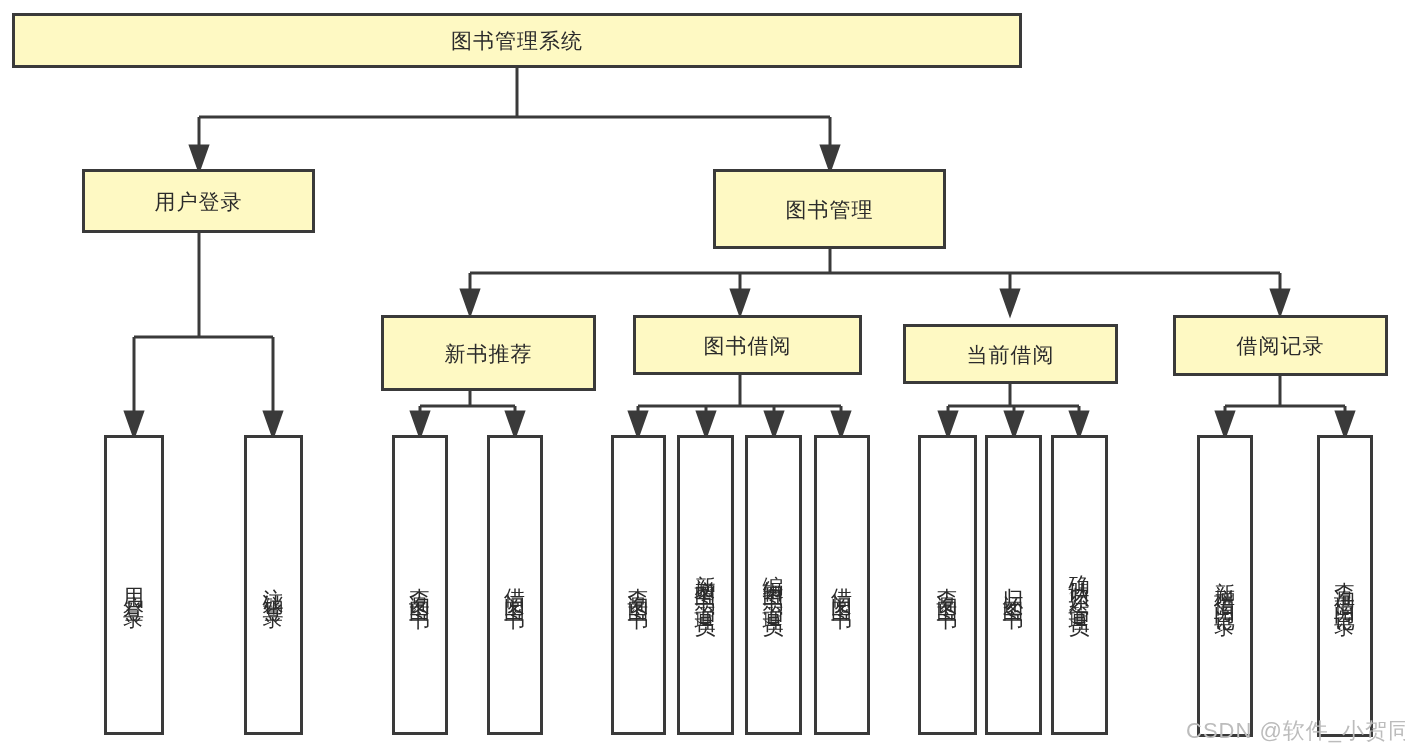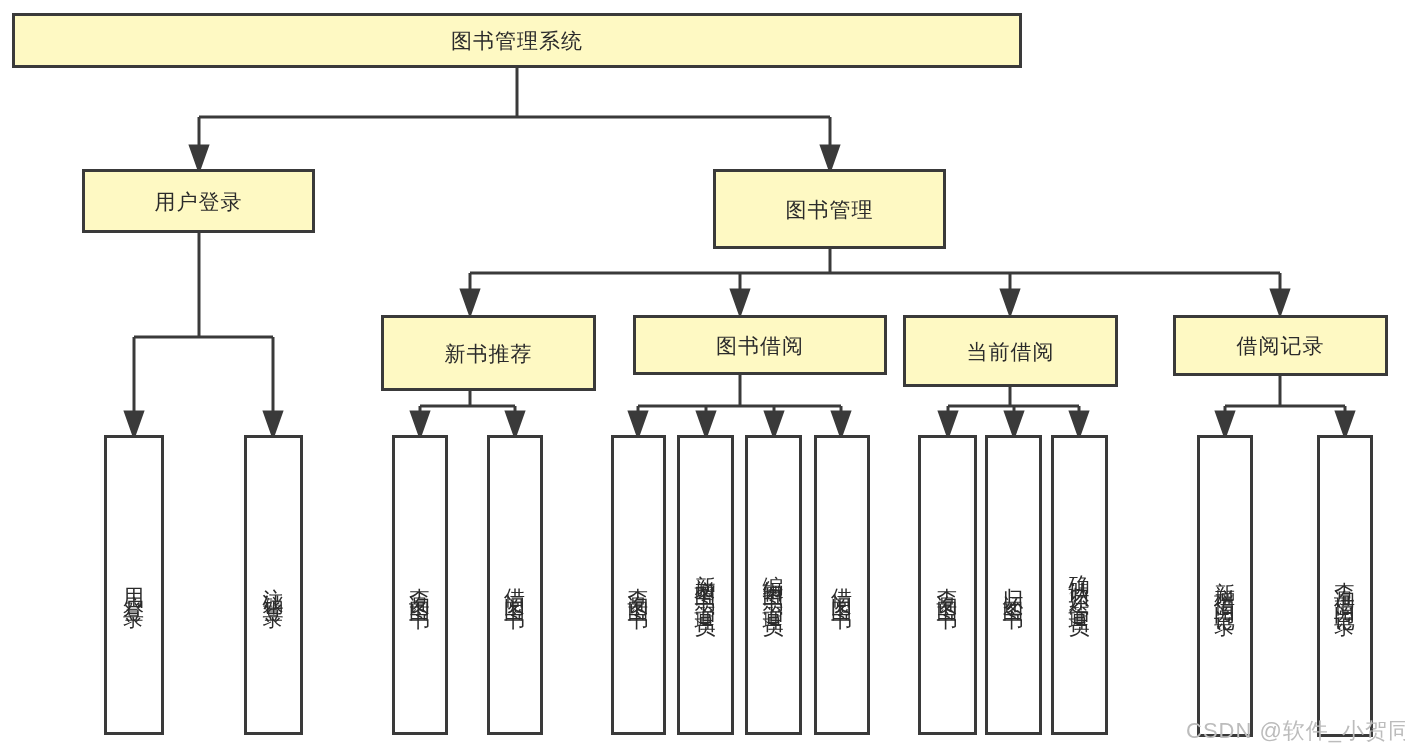--- a/index.html
+++ b/index.html
@@ -11,22 +11,22 @@
   .node{
     position:absolute;box-sizing:border-box;background:#fef9c3;
     border:3px solid #3a3a3a;z-index:2;
     display:flex;align-items:center;justify-content:center;
     font-size:21px;line-height:1;letter-spacing:1px;
   }
   .node.root   {left:12px;  top:13px;  width:1010px;height:55px;}
   .node.l2a    {left:82px;  top:169px; width:233px; height:64px;}
   .node.l2b    {left:713px; top:169px; width:233px; height:80px;}
   .node.l3-1   {left:381px; top:315px; width:215px; height:76px;}
-  .node.l3-2   {left:633px; top:315px; width:254px; height:60px;}
-  .node.l3-3   {left:903px; top:315px; width:215px; height:72px;align-items:center;}
+  .node.l3-2   {left:633px; top:315px; width:229px; height:60px;}
+  .node.l3-3   {left:903px; top:324px; width:215px; height:60px;align-items:center;}
   .node.l3-4   {left:1173px;top:315px; width:215px; height:61px;}
   .leaf{
     position:absolute;box-sizing:border-box;background:#ffffff;
     border:3px solid #3a3a3a;z-index:2;top:435px;height:300px;
     display:flex;align-items:center;justify-content:center;
   }
   .leaf span{
     writing-mode:vertical-rl;text-orientation:mixed;
     font-size:21px;line-height:1;letter-spacing:7px;white-space:nowrap;
   }

